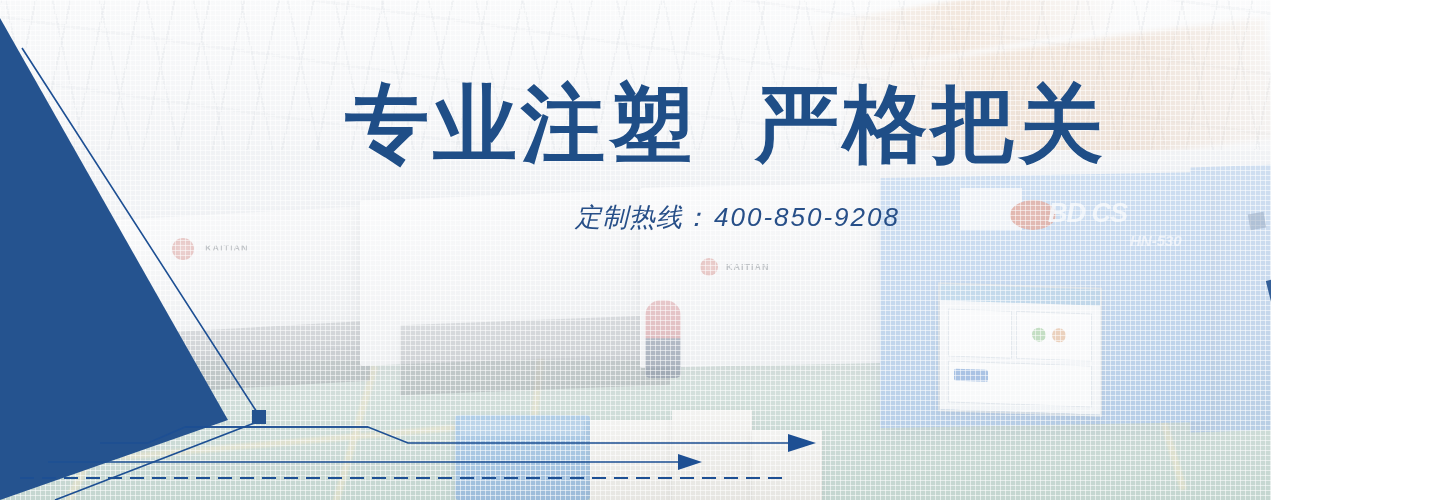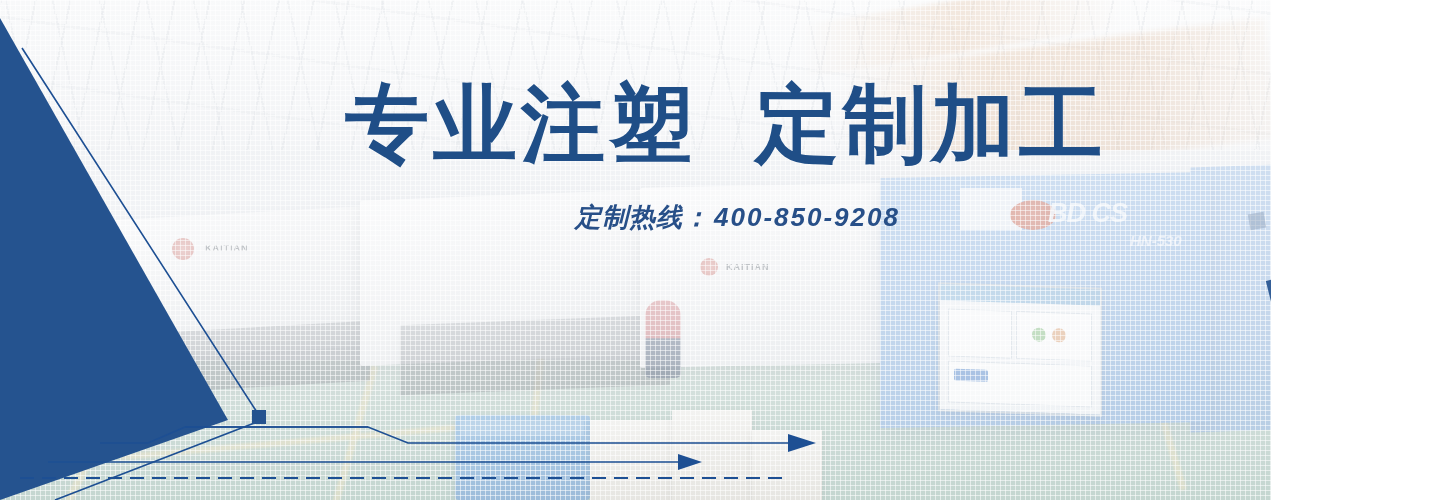--- a/index.html
+++ b/index.html
@@ -152,21 +152,21 @@
     font-size:84px;line-height:1;font-weight:bold;
     color:#1f4e87;
     letter-spacing:4px;
     white-space:nowrap;
     text-shadow:0 1px 0 rgba(255,255,255,.35);
   }
   .headline span{display:inline-block;}
 
   .hotline{
     position:absolute;left:575px;top:200px;
-    font-size:26px;font-weight:bold;font-style:italic;
+    font-size:26px;font-weight:normal;font-style:italic;
     color:#274f88;letter-spacing:1px;white-space:nowrap;
   }
   .hotline .num{letter-spacing:2px;margin-left:4px;}
 
   .bullets{position:absolute;left:458px;top:268px;}
   .bullet{
     display:flex;align-items:center;gap:18px;
     margin-bottom:38px;white-space:nowrap;
   }
   .bullet-icon{
@@ -291,21 +291,21 @@
         <rect x="1368" y="404" width="16" height="16" fill="#8296b4" opacity=".5" transform="rotate(-10 1376 412)"></rect>
         <rect x="1249" y="213" width="16" height="16" fill="#8e9fb8" opacity=".45" transform="rotate(-10 1257 221)"></rect>
       </g>
     </svg>
   </div>
 
   <div class="content">
 
     <div class="headline">
       <span>专业注塑</span>
-      <span>定制加工</span>
+      <span>严格把关</span>
     </div>
 
     <div class="hotline">
       <span>定制热线：</span><span class="num">400-850-9208</span>
     </div>
 
 
   </div>
 </div>
 

